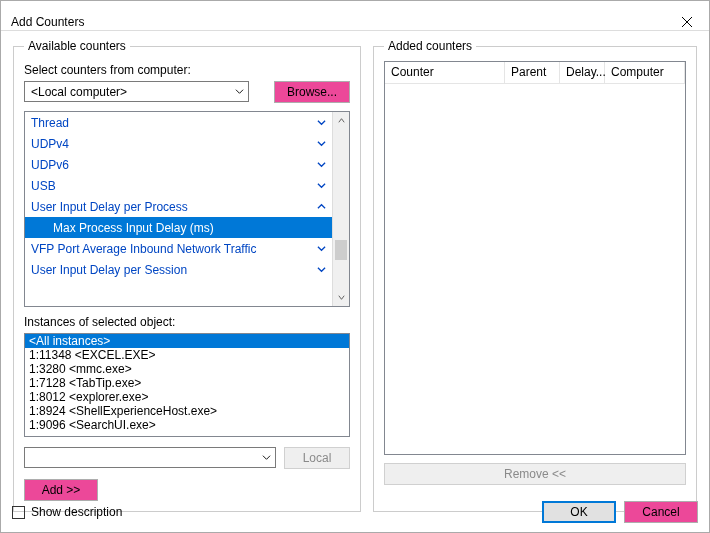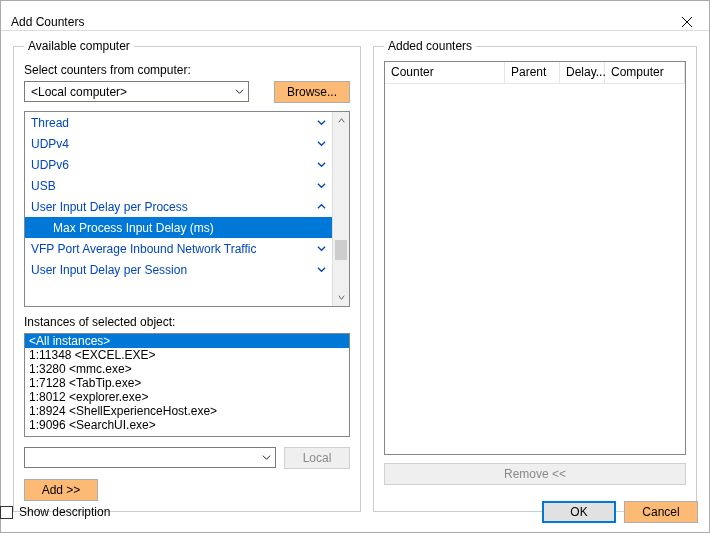--- a/index.html
+++ b/index.html
@@ -18,21 +18,21 @@
 
   .left { width: 348px; }
   .right { flex: 1; }
 
   .label-row { margin: 2px 0 4px 0; }
 
   .computer-row { display:flex; gap:25px; margin-bottom: 8px; }
   .combo { position: relative; flex:1; }
   .combo-box, .dropdown-box { height: 21px; border:1px solid #7a7a7a; background:#fff; display:flex; align-items:center; padding:0 18px 0 6px; position:relative; }
   .combo-box .chev, .dropdown-box .chev { position:absolute; right:4px; top:50%; transform:translateY(-50%); }
-  .btn { height:22px; border:1px solid #adadad; background:#fdba74; padding: 0 12px; display:flex; align-items:center; justify-content:center; cursor:default; }
+  .btn { height:22px; border:1px solid #adadad; background:#ec4899; padding: 0 12px; display:flex; align-items:center; justify-content:center; cursor:default; }
   .btn.wide { min-width: 74px; }
   .btn.primary { border:2px solid #0078d7; background:#e1e1e1; }
   .btn.disabled { color:#8a8a8a; border-color:#d0d0d0; background:#efefef; }
 
   .counter-list-wrap { border:1px solid #828790; height: 196px; display:flex; }
   .counter-list { flex:1; overflow:hidden; }
   .counter-row { display:flex; align-items:center; height:21px; padding:0 6px; color:#0046c3; }
   .counter-row.child { padding-left: 28px; }
   .counter-row .name { flex:1; }
   .counter-row.selected { background:#0078d7; color:#fff; }
@@ -54,21 +54,21 @@
   .added-table-wrap { border:1px solid #828790; height:394px; background:#fff; }
   .thead { display:flex; height:22px; background:#fff; }
   .thead .th { border-right:1px solid #e5e5e5; border-bottom:1px solid #e5e5e5; padding:3px 6px; text-align:left; }
   .th.counter { width:120px; }
   .th.parent { width:55px; }
   .th.inst { width:45px; }
   .th.computer { flex:1; }
 
   .remove-row { margin-top:8px; }
 
-  .footer { position:absolute; left:0; right:12px; bottom:10px; display:flex; align-items:center; }
+  .footer { position:absolute; left:12px; right:12px; bottom:10px; display:flex; align-items:center; }
   .checkbox { width:13px; height:13px; border:1px solid #333; margin-right:6px; display:inline-block; }
   .footer .spacer { flex:1; }
   .footer .btn { min-width:74px; margin-left:8px; justify-content:center; }
 
   .chev-down { transform: none; }
   .chev-up { transform: rotate(180deg); }
 </style>
 </head>
 <body>
 
@@ -77,21 +77,21 @@
   <div class="close">
     <svg viewBox="0 0 10 10">
         <line x1="0" y1="0" x2="10" y2="10"></line>
         <line x1="10" y1="0" x2="0" y2="10"></line>
       </svg>
   </div>
 </div>
 
 <div class="content">
   <fieldset class="left">
-    <legend>Available computer</legend>
+    <legend>Available counters</legend>
 
     <div class="label-row">Select counters from computer:</div>
 
     <div class="computer-row">
       <div class="combo">
         <div class="combo-box">
           <span>&lt;Local computer&gt;</span>
           <span class="chev">
             <svg class="chev-svg" viewBox="0 0 10 10">
                 <polyline points="1,3 5,7 9,3" fill="none" stroke="#000" stroke-width="1"></polyline>

